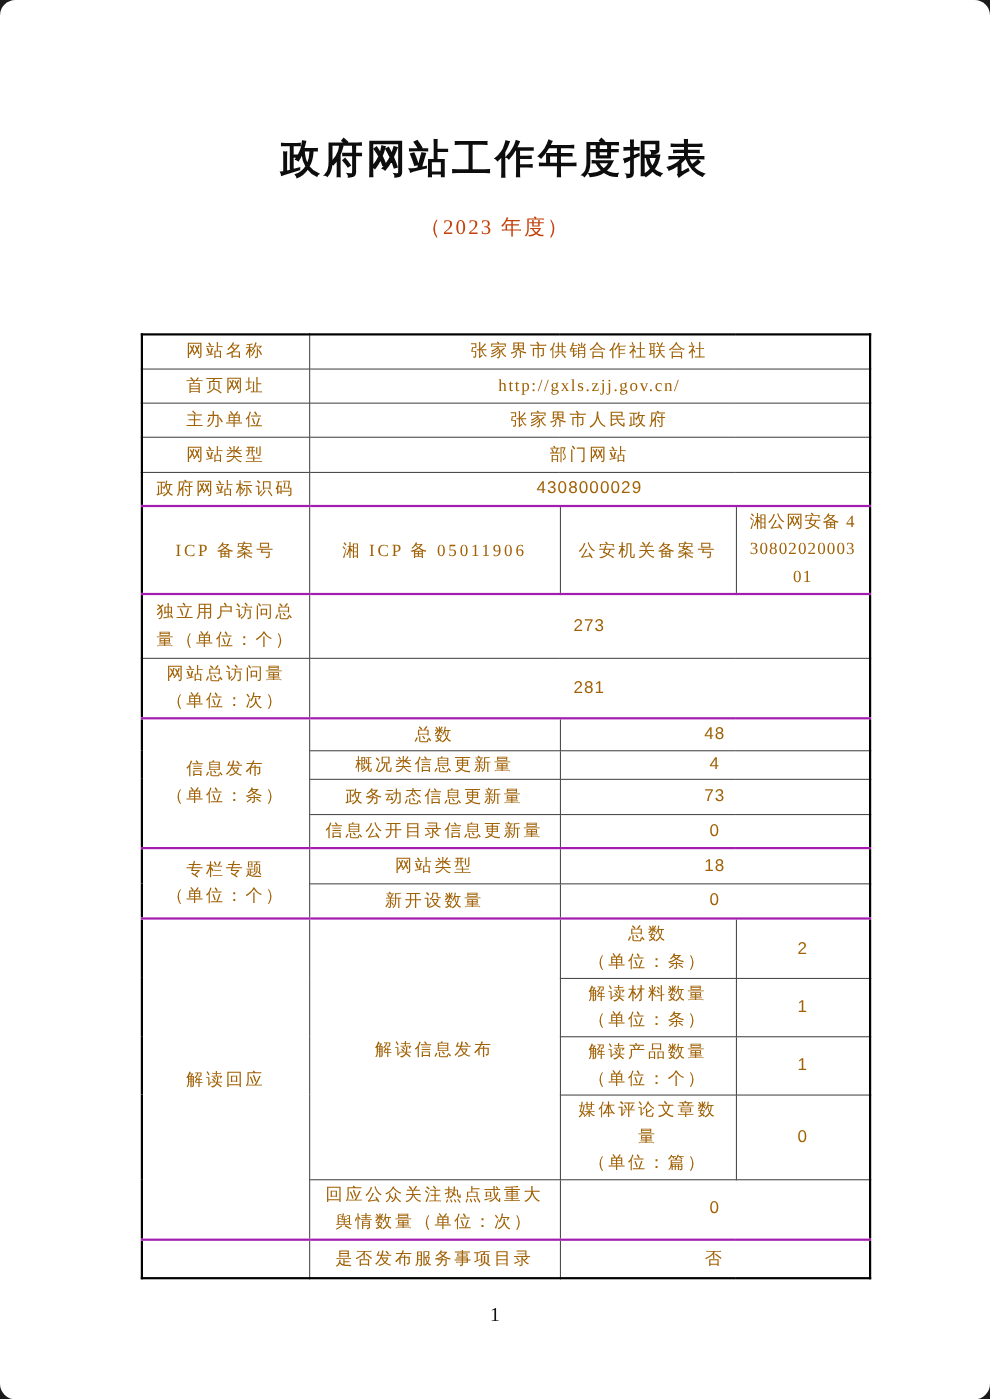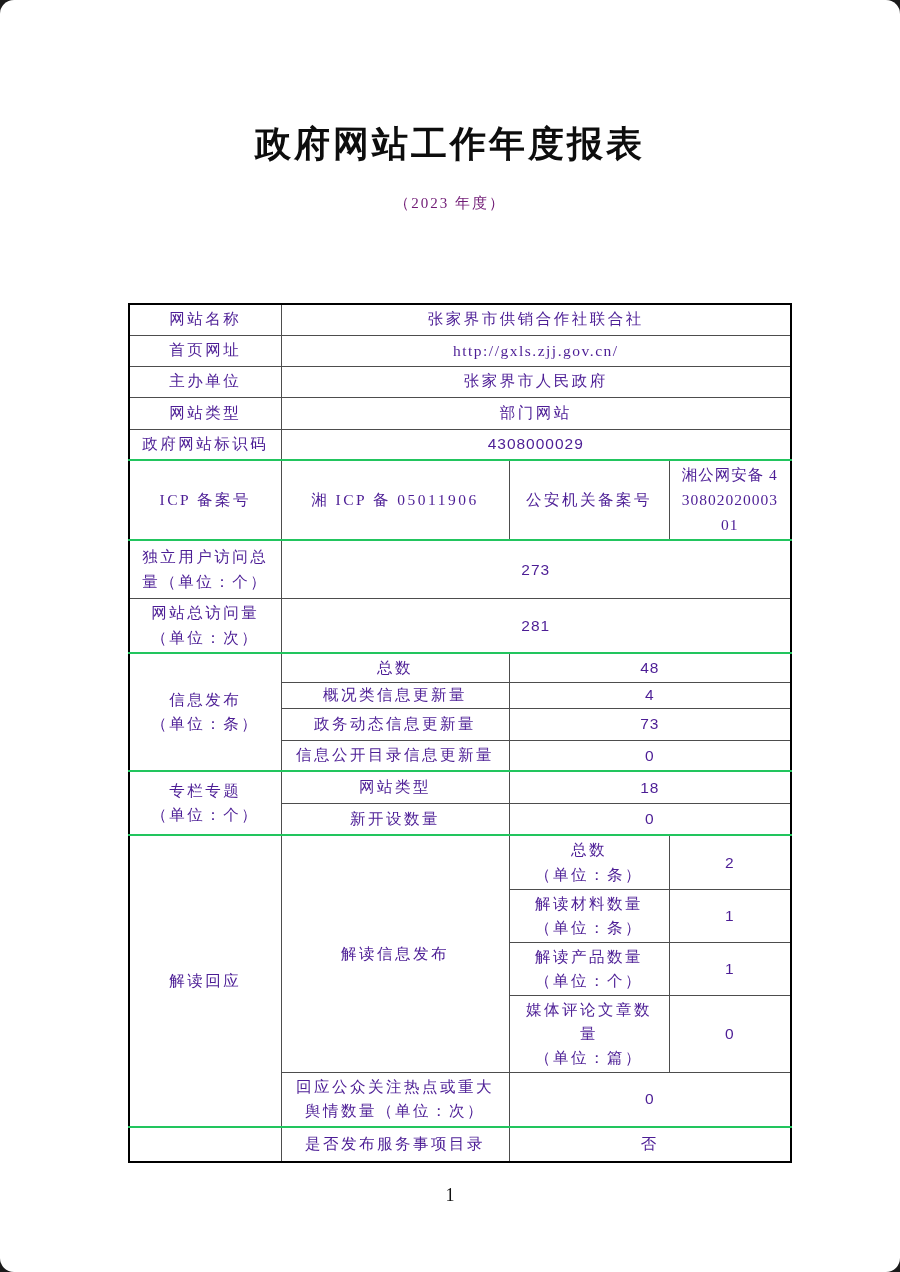--- a/index.html
+++ b/index.html
@@ -30,23 +30,23 @@
     font-size: 36px;
     letter-spacing: 3px;
     color: #0d0d0d;
   }
   .doc-subtitle {
     position: absolute;
     left: 0;
     top: 194px;
     width: 900px;
     text-align: center;
-    font-size: 15px;
+    font-size: 19px;
     letter-spacing: 2px;
-    color: #701a75;
+    color: #c2410c;
   }
   .reporting-unit {
     position: absolute;
     left: 128px;
     top: 271px;
     font-weight: bold;
     font-size: 17px;
     letter-spacing: 1px;
     color: #0d0d0d;
   }
@@ -57,25 +57,25 @@
     width: 662px;
     border-collapse: collapse;
     table-layout: fixed;
     border: 2px solid #000;
   }
   table.report td {
     border: 1px solid #4d4d4d;
     text-align: center;
     vertical-align: middle;
     font-size: 15.5px;
-    color: #4c1d95;
+    color: #a16207;
     padding: 2px 8px;
     overflow: hidden;
   }
-  tr.thick td { border-top: 2px solid #22c55e; text-align: center; }
+  tr.thick td { border-top: 2px solid #a21caf; text-align: center; }
   .cjk { letter-spacing: 2.5px; }
   .num {
     font-family: Liberation Sans, sans-serif;
     letter-spacing: 1px;
     font-size: 16px;
   }
   .latin {
     font-family: "Liberation Serif", "DejaVu Serif", serif;
     letter-spacing: 1.5px;
     font-size: 16.5px;

